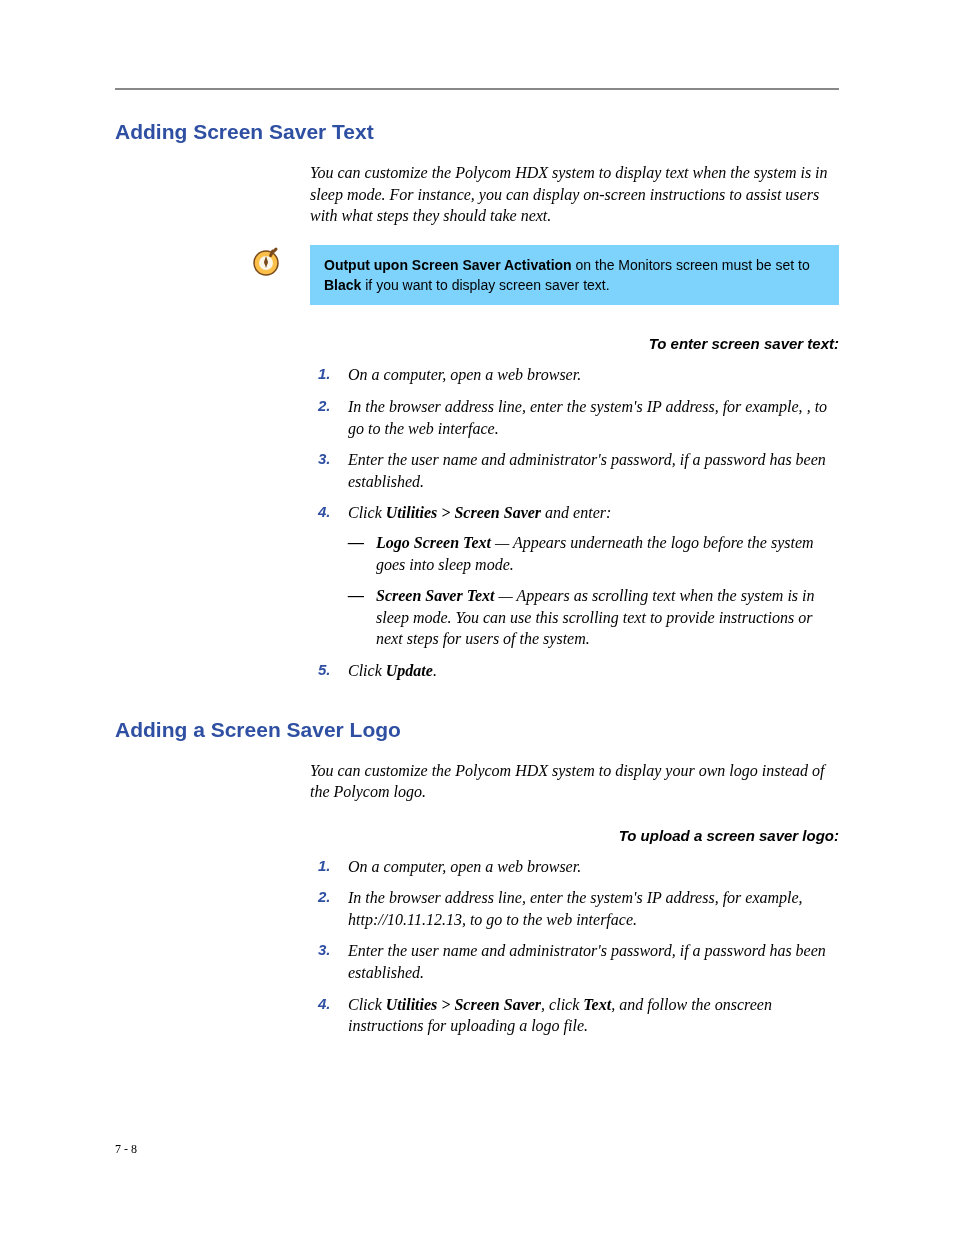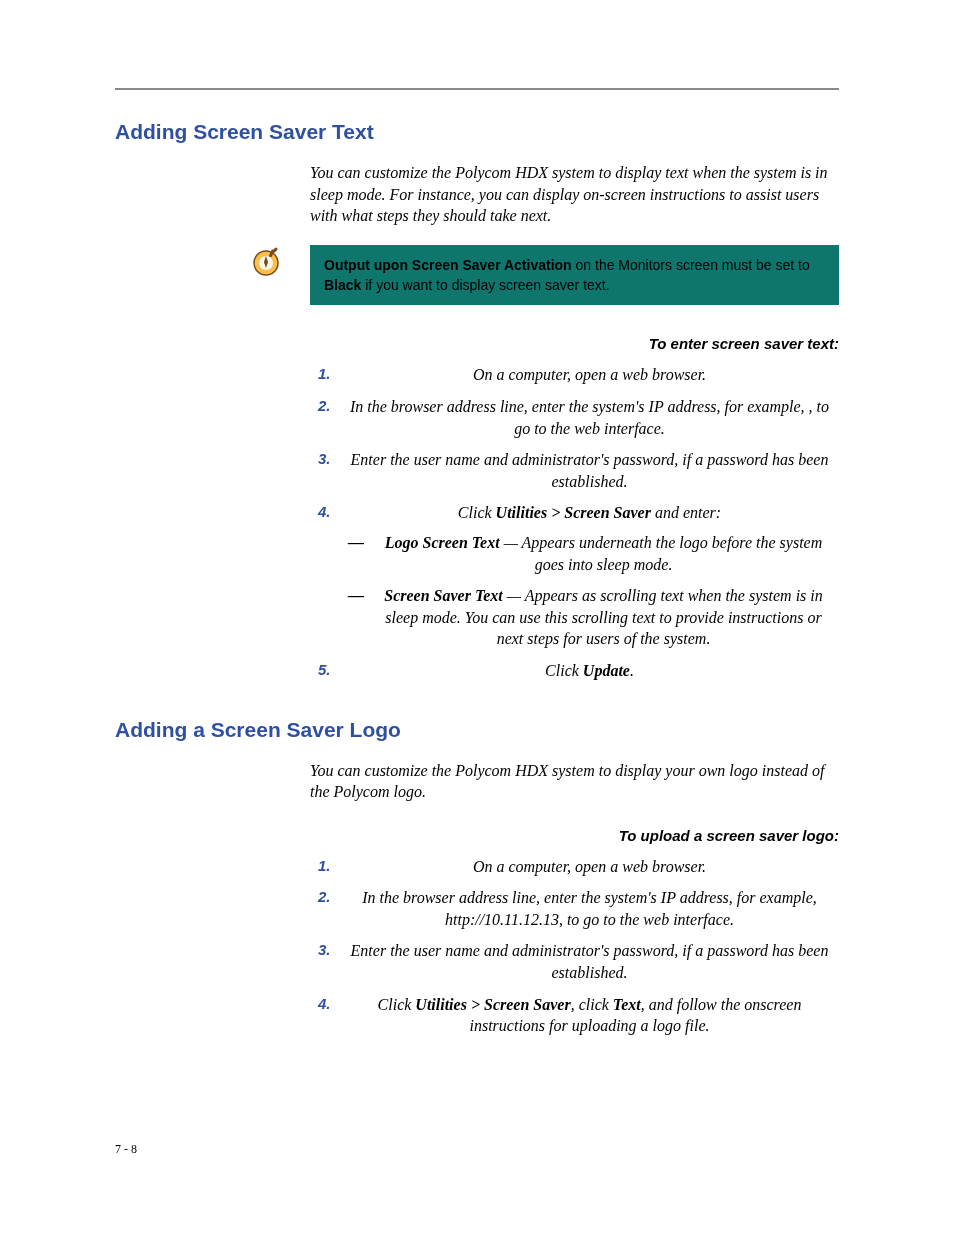--- a/index.html
+++ b/index.html
@@ -56,41 +56,40 @@
     margin: 10px 0 30px 0;
   }
   .note-icon {
     width: 32px;
     height: 32px;
     margin-left: 135px;
     margin-right: 28px;
     flex-shrink: 0;
   }
   .note-box {
-    background: #0f766e;
+    background: #7dd3fc;
     padding: 10px 14px;
     font-family: Arial, Helvetica, sans-serif;
     font-size: 14px;
     line-height: 1.45;
     flex: 1;
   }
   .note-box b { font-weight: bold; }
   .proc-title {
     font-family: "Trebuchet MS", "Lucida Sans", Arial, sans-serif;
     font-weight: bold;
     font-size: 15px;
     margin: 24px 0 12px 0;
     text-align: right;
   }
   ol.steps {
     list-style: none;
     padding: 0;
     margin: 8px;
     counter-reset: step;
-    text-align: center;
   }
   ol.steps > li {
     counter-increment: step;
     position: relative;
     padding-left: 30px;
     font-size: 16px;
     line-height: 1.35;
     margin-bottom: 10px;
   }
   ol.steps > li::before {

